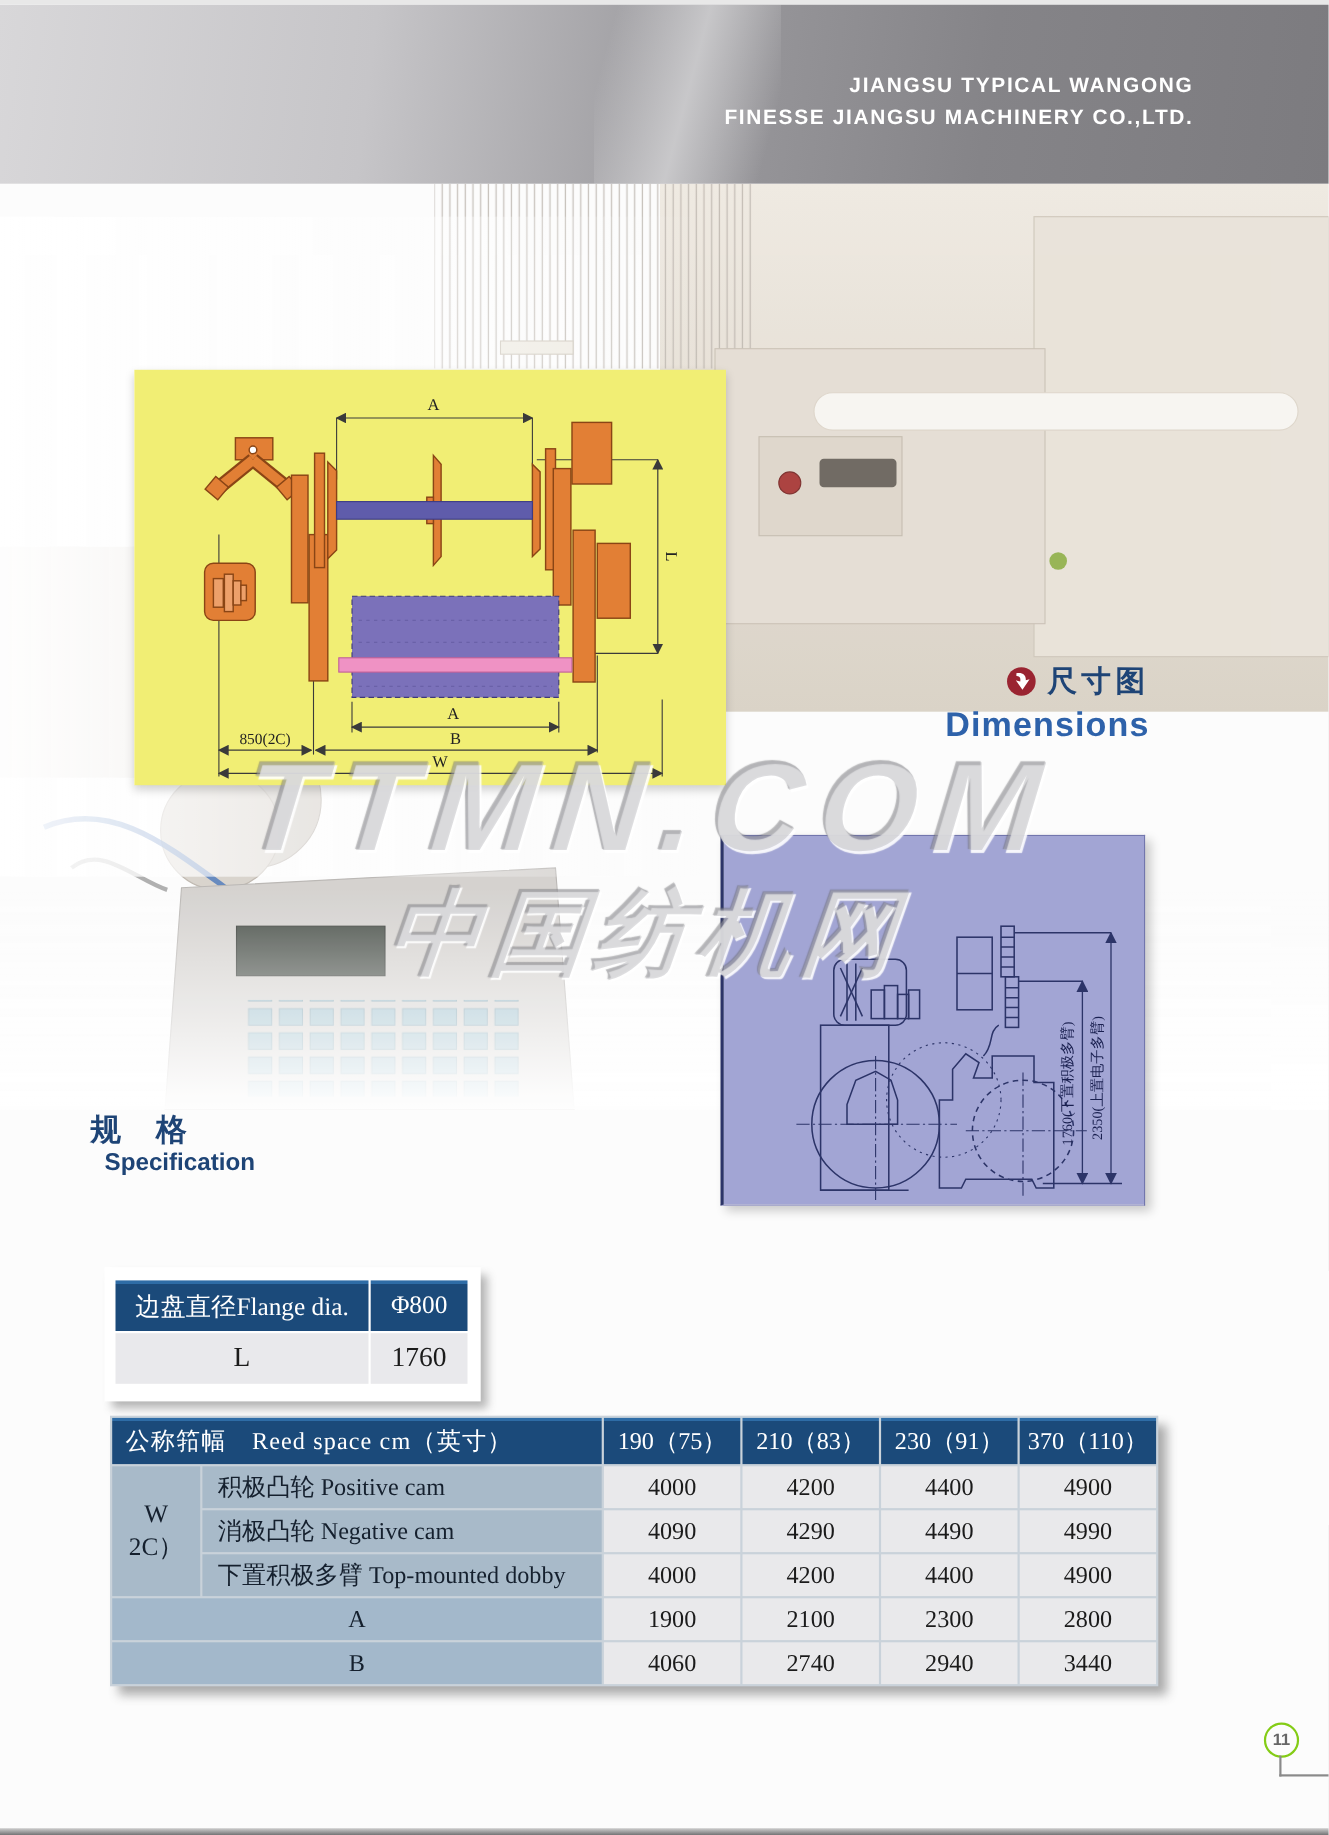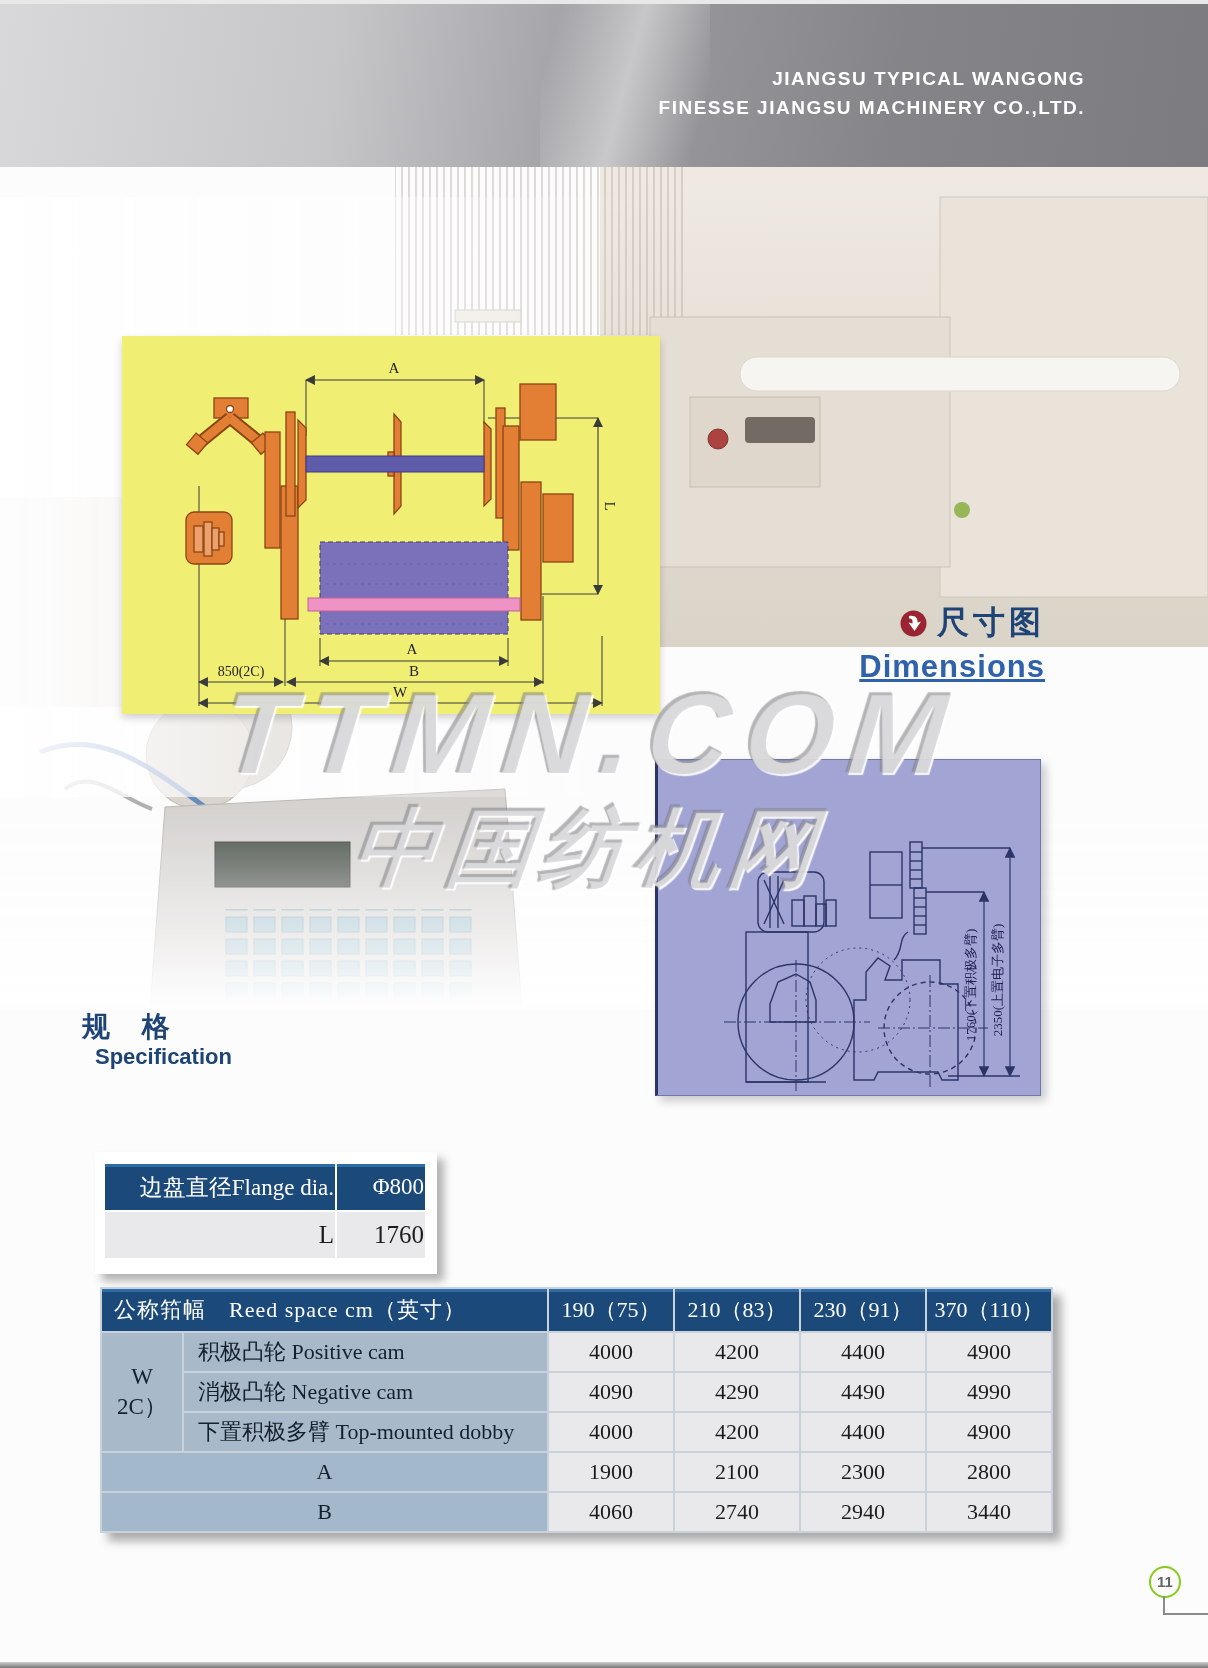--- a/index.html
+++ b/index.html
@@ -13,22 +13,22 @@
   .company{position:absolute;top:60px;right:123px;text-align:right;color:#ffffff;
     font-weight:bold;font-size:19px;letter-spacing:1.5px;line-height:29px;}
   
   .photo{position:absolute;left:0;top:163px;width:1208px;height:842px;}
   
   .ydiag{position:absolute;left:122px;top:332px;width:538px;height:378px;
     box-shadow:0 4px 8px rgba(0,0,0,.18);}
   
   .dim-caption{position:absolute;top:597px;right:163px;text-align:right;z-index:5;}
   .dim-cn{display:flex;align-items:center;justify-content:flex-end;gap:10px;
-    color:#1e4476;font-weight:bold;font-size:32px;letter-spacing:4px;}
-  .dim-en{color:#2e62aa;font-weight:bold;font-size:31px;margin-top:4px;letter-spacing:1px;text-decoration:underline;}
+    color:#1e4476;font-weight:bold;font-size:27px;letter-spacing:4px;}
+  .dim-en{color:#2e62aa;font-weight:bold;font-size:31px;margin-top:4px;letter-spacing:1px;}
   
   .bdiag{position:absolute;left:655px;top:755px;width:382px;height:335px;
     border:1px solid #7276ad;border-left:3px solid #2c3468;box-shadow:5px 5px 9px rgba(0,0,0,.2);}
   
   .wm{position:absolute;z-index:6;font-style:italic;font-weight:bold;
     color:rgba(173,173,177,.40);
     text-shadow:2px 2px 1px rgba(255,255,255,.9),-1px -1px 1px rgba(105,105,108,.45);
     transform:skewX(-6deg);white-space:nowrap;pointer-events:none;}
   .wm1{left:222px;top:662px;font-size:116px;letter-spacing:14px;}
   .wm2{left:352px;top:786px;font-size:86px;letter-spacing:8px;}
@@ -36,21 +36,21 @@
   .spec-cn{position:absolute;left:82px;top:1004px;color:#1e4476;font-weight:bold;
     font-size:28px;letter-spacing:12px;z-index:7;}
   .spec-en{position:absolute;left:95px;top:1040px;color:#1e4476;font-weight:bold;
     font-size:22px;z-index:7;}
   
   .flange-wrap{position:absolute;left:95px;top:1148px;background:#ffffff;
     padding:10px 10px 14px 8px;box-shadow:7px 7px 8px rgba(70,70,70,.4);z-index:7;}
   table{border-collapse:separate;border-spacing:2px;font-family:"Liberation Serif",serif;}
   td,th{font-weight:normal;}
   .hdr{background:linear-gradient(#2e6ca6 0,#2e6ca6 3px,#1b4a7a 3px);color:#ffffff;}
-  .flange-tbl td{height:44px;text-align:right;font-size:23px;}
+  .flange-tbl td{height:44px;text-align:center;font-size:23px;}
   .flange-tbl .c1{width:228px;} .flange-tbl .c2{width:86px;}
   .flange-tbl .data{background:#e9e9ec;color:#1b1b1b;font-size:25px;}
   .reed-tbl{position:absolute;left:100px;top:1283px;z-index:7;
     box-shadow:8px 8px 9px rgba(70,70,70,.45);background:#c9d2da;}
   .reed-tbl td{font-size:22px;}
   .reed-tbl .hrow td{height:40px;}
   .reed-tbl .hlabel{width:432px;text-align:left;padding-left:12px;letter-spacing:1px;}
   .reed-tbl .hval{width:122px;text-align:center;}
   .reed-tbl .lab{background:#a8bac9;color:#15202e;}
   .reed-tbl .lab2{background:#a3b8cb;color:#15202e;}

